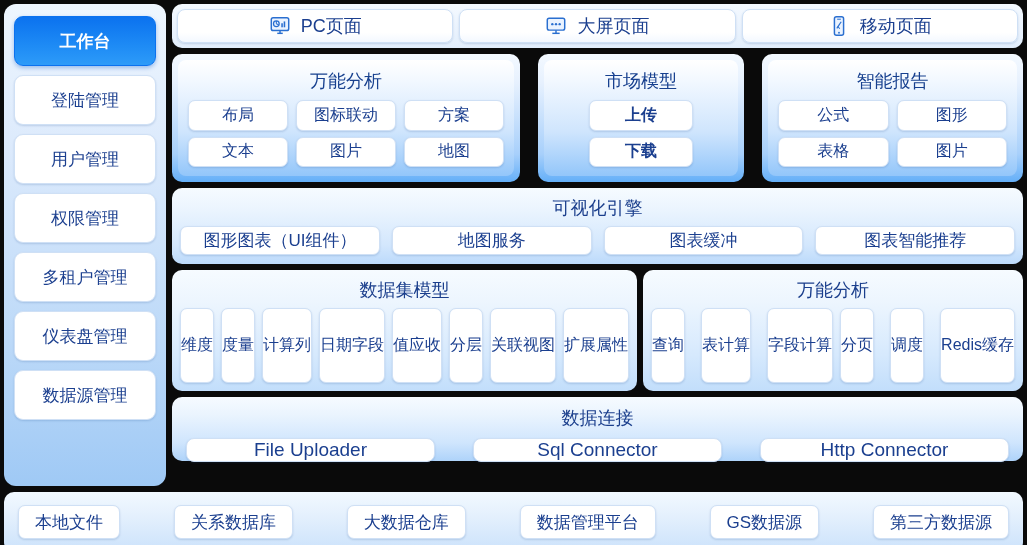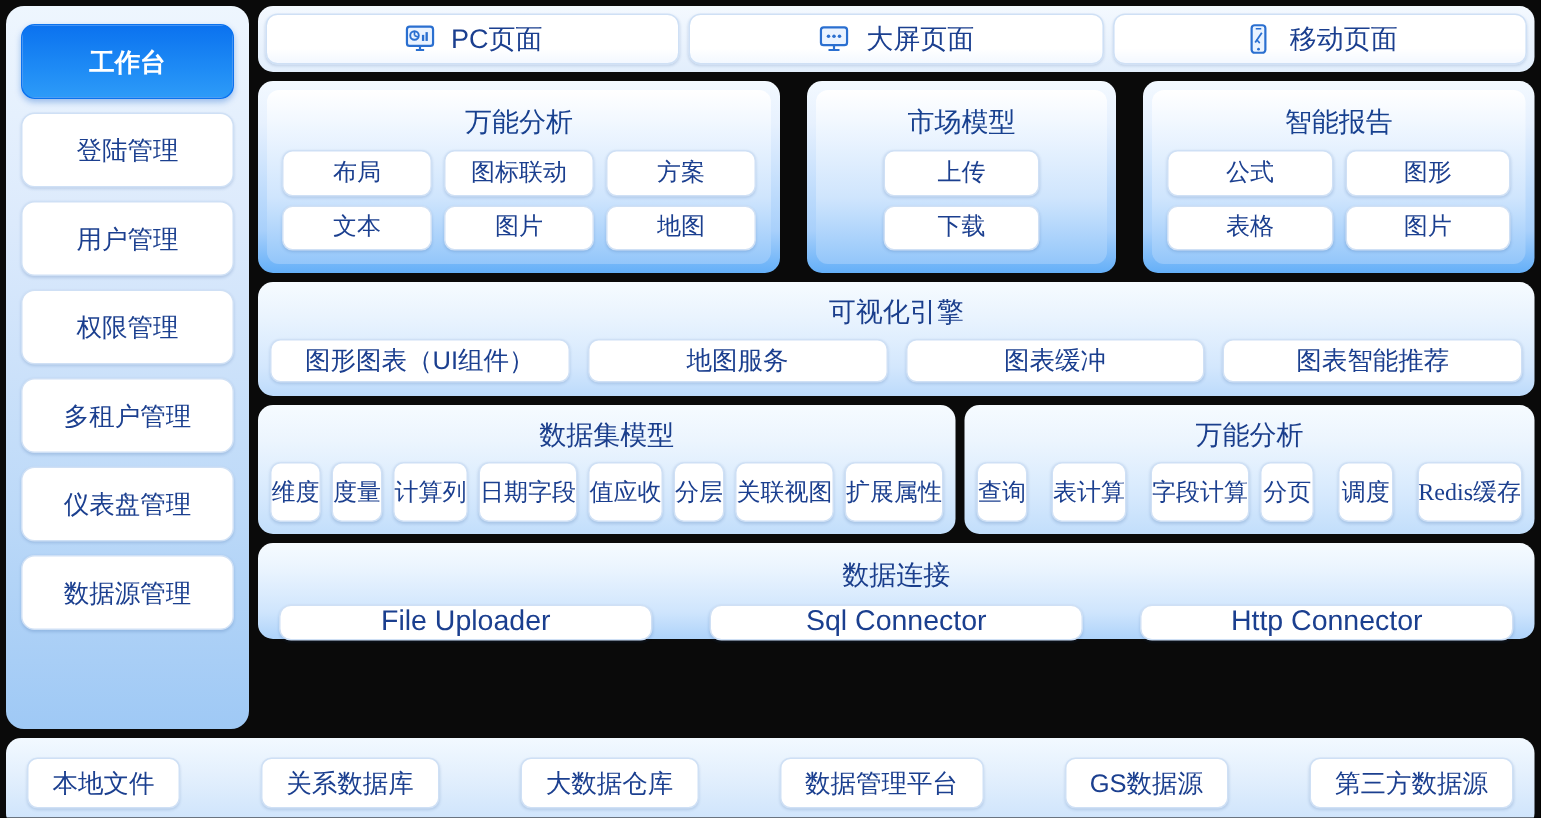--- a/index.html
+++ b/index.html
@@ -143,21 +143,21 @@
     display: flex;
     gap: 8px;
     flex: 1;
   }
   .chip {
     flex: 1;
     font-size: 16px;
     border-radius: 7px;
   }
   .m-market .chip-row { justify-content: center; }
-  .m-market .chip { max-width: 104px; }
+  .m-market .chip { max-width: 104px; font-weight: bold; }
 
   
   .viz-panel {
     height: 76px;
     border-radius: 10px;
     background: linear-gradient(to bottom, #f6fbff 0%, #eaf4fe 30%, #d3e7fd 75%, #bcdafb 100%);
     padding: 4px 8px 9px 8px;
     box-sizing: border-box;
     display: flex;
     flex-direction: column;
@@ -171,22 +171,21 @@
     display: flex;
     gap: 12px;
     flex: 1;
   }
   .viz-row .chip { font-size: 17px; }
 
   
   .dataset-row {
     display: flex;
     gap: 6px;
-    height: 86px;
-    font-family: Liberation Serif, serif;
+    height: 121px;
   }
   .ds-panel {
     border-radius: 10px;
     background: linear-gradient(to bottom, #f6fbff 0%, #ecf5fe 28%, #d6e9fd 70%, #c2defb 100%);
     padding: 4px 8px 8px 8px;
     box-sizing: border-box;
     display: flex;
     flex-direction: column;
   }
   .ds-panel.ds-model  { flex: 0 0 415px; }

